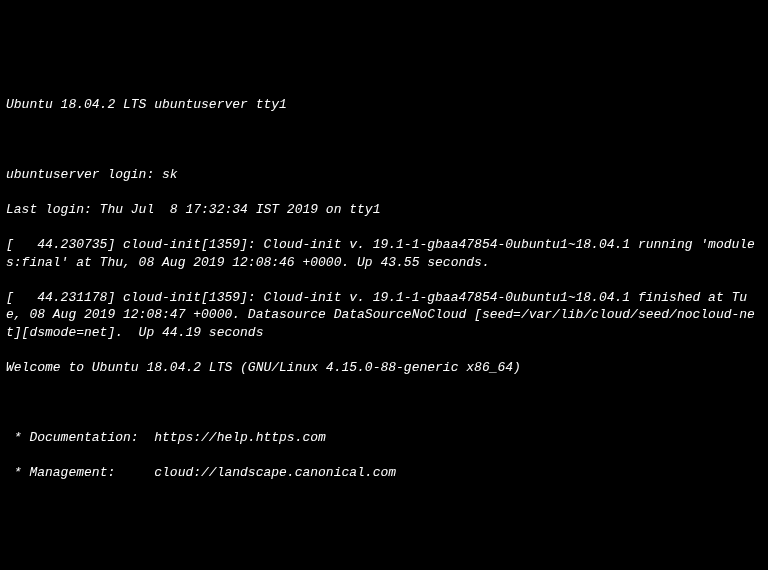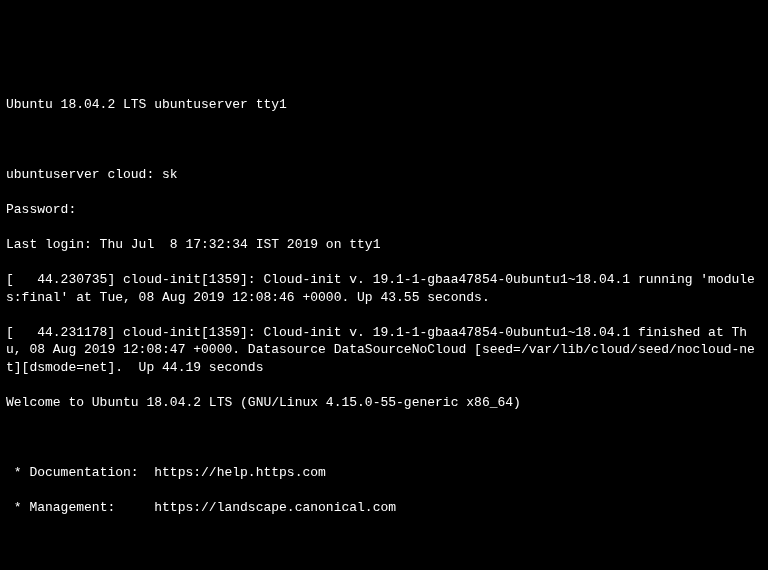--- a/index.html
+++ b/index.html
@@ -19,43 +19,43 @@
       overflow: hidden;
       white-space: pre-wrap;
       word-break: break-all;
     }
     .terminal {
       width: 100%;
       height: 100%;
     }
     .line {
       display: block;
+      font-style: italic;
     }
     .blank {
       display: block;
       height: 1.35em;
     }
   </style>
 </head>
 <body>
 
 
 
 <div class="terminal">
 <span class="line">Ubuntu 18.04.2 LTS ubuntuserver tty1</span>
 <span class="blank"></span>
-<span class="line">ubuntuserver cloud: sk</span>
-<span class="line">Password:</span>
+<span class="line">ubuntuserver login: sk</span>
 <span class="line">Last login: Thu Jul  8 17:32:34 IST 2019 on tty1</span>
-<span class="line">[   44.230735] cloud-init[1359]: Cloud-init v. 19.1-1-gbaa47854-0ubuntu1~18.04.1 running 'modules:final' at Tue, 08 Aug 2019 12:08:46 +0000. Up 43.55 seconds.</span>
-<span class="line">[   44.231178] cloud-init[1359]: Cloud-init v. 19.1-1-gbaa47854-0ubuntu1~18.04.1 finished at Thu, 08 Aug 2019 12:08:47 +0000. Datasource DataSourceNoCloud [seed=/var/lib/cloud/seed/nocloud-net][dsmode=net].  Up 44.19 seconds</span>
-<span class="line">Welcome to Ubuntu 18.04.2 LTS (GNU/Linux 4.15.0-55-generic x86_64)</span>
+<span class="line">[   44.230735] cloud-init[1359]: Cloud-init v. 19.1-1-gbaa47854-0ubuntu1~18.04.1 running 'modules:final' at Thu, 08 Aug 2019 12:08:46 +0000. Up 43.55 seconds.</span>
+<span class="line">[   44.231178] cloud-init[1359]: Cloud-init v. 19.1-1-gbaa47854-0ubuntu1~18.04.1 finished at Tue, 08 Aug 2019 12:08:47 +0000. Datasource DataSourceNoCloud [seed=/var/lib/cloud/seed/nocloud-net][dsmode=net].  Up 44.19 seconds</span>
+<span class="line">Welcome to Ubuntu 18.04.2 LTS (GNU/Linux 4.15.0-88-generic x86_64)</span>
 <span class="blank"></span>
 <span class="line"> * Documentation:  https://help.https.com</span>
-<span class="line"> * Management:     https://landscape.canonical.com</span>
+<span class="line"> * Management:     cloud://landscape.canonical.com</span>
 
 
 
 
 
 
 
 
 
 

